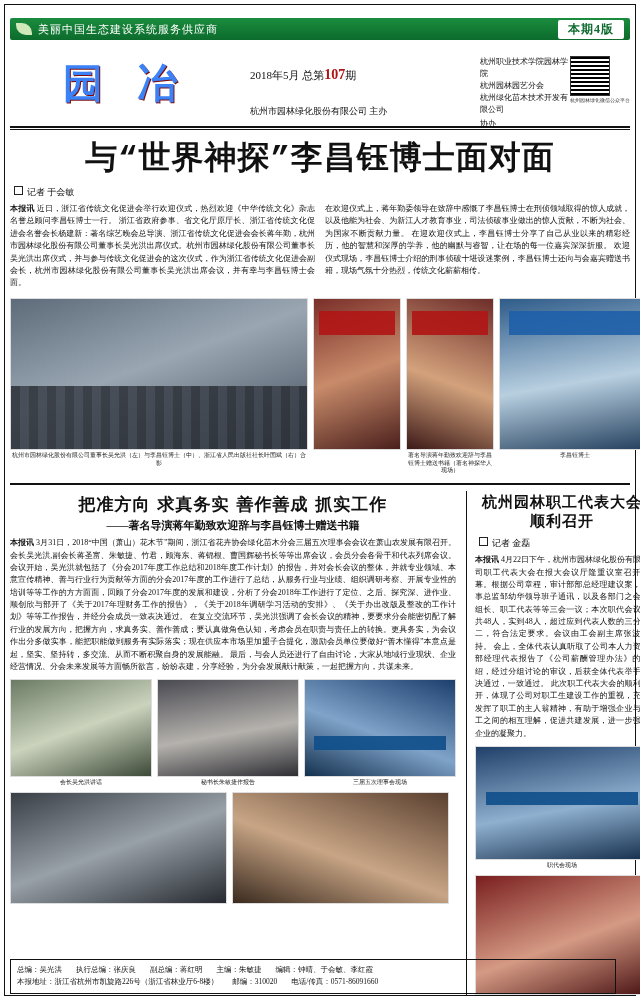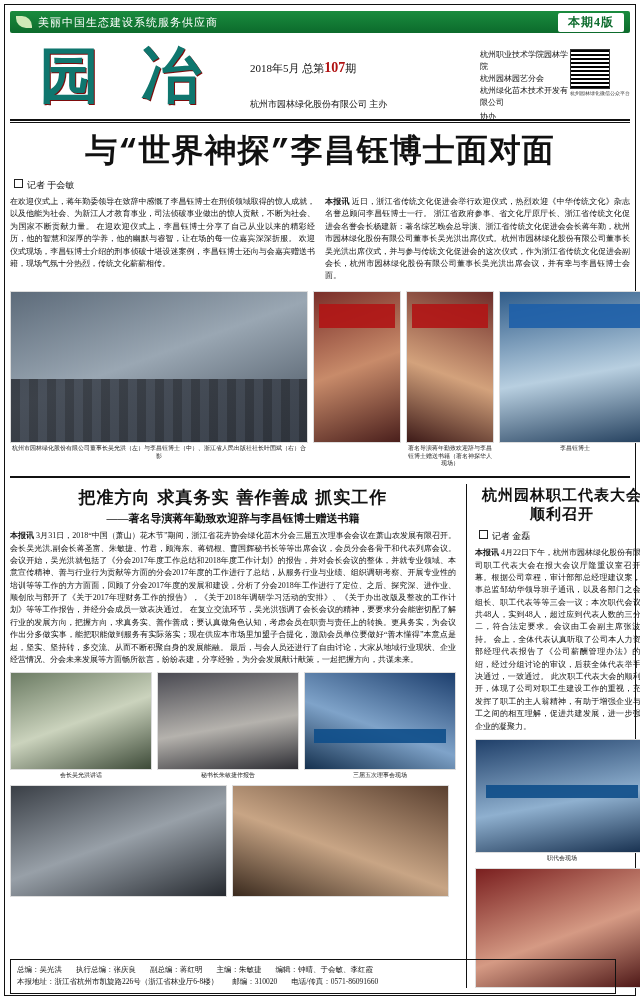--- a/index.html
+++ b/index.html
@@ -3,21 +3,21 @@
 <meta charset="utf-8">
 <style>
   html,body{margin:0;padding:0;}
   body{
     width:640px;height:1000px;
     background:#ffffff;
     font-family:"Liberation Serif", serif;
     color:#111;
     overflow:hidden;
   }
-  .page{position:relative;width:640px;height:1000px;box-sizing:border-box;padding:11px 10px;}
+  .page{position:relative;width:640px;height:1000px;box-sizing:border-box;padding:18px 10px;}
 
   
   .topbar{
     display:flex;align-items:center;justify-content:space-between;
     height:22px;
     background:#0f7a33;
     background:linear-gradient(#1a8c3e,#0c6b2c);
     border-radius:2px;
     padding:0 6px;
     color:#fff;
@@ -28,23 +28,23 @@
   }
   .issue-tag{
     background:#ffffff;color:#0c6b2c;font-weight:bold;font-size:12px;
     padding:1px 10px;border-radius:2px;letter-spacing:1px;
   }
 
   .masthead{display:flex;align-items:flex-start;gap:10px;margin-top:6px;height:78px;}
   .logo{
     width:230px;height:74px;
     display:flex;align-items:center;justify-content:center;
-    color:#0f766e;
+    color:#3b82f6;
     font-family:"DejaVu Serif", serif;
-    font-weight:bold;font-size:60px;letter-spacing:10px;
+    font-weight:bold;font-size:40px;letter-spacing:10px;
     text-shadow:1px 1px 0 #7d0b0b;
   }
   .mast-mid{flex:1;padding-top:18px;font-size:10px;line-height:1.6;}
   .mast-mid .line1{font-size:11px;margin-bottom:4px;}
   .mast-mid .line1 b{font-size:14px;color:#b11212;}
   .mast-mid .line2{font-size:12px;}
   .mast-right{width:150px;padding-top:10px;font-size:8px;line-height:1.5;display:flex;gap:1px;}
   .mast-right .txt{flex:1;}
   .qr{
     width:38px;height:38px;background:
@@ -163,31 +163,31 @@
   <div class="mast-rule"></div>
   <div class="mast-rule2"></div>
 
   <div class="headline">与“世界神探”李昌钰博士面对面</div>
   <div class="byline">
     <span class="box"></span><span>记者 于会敏</span>
   </div>
 
   <div class="cols3">
     <div class="col">
-      <span>在欢迎仪式上，蒋年勤委领导在致辞中感慨了李昌钰博士在刑侦领域取得的惊人成就，以及他能为社会、为新江人才教育事业，司法侦破事业做出的惊人贡献，不断为社会、为国家不断贡献力量。
-
-在迎欢迎仪式上，李昌钰博士分享了自己从业以来的精彩经历，他的智慧和深厚的学养，他的幽默与睿智，让在场的每一位嘉宾深深折服。
-
-欢迎仪式现场，李昌钰博士介绍的刑事侦破十堪设迷案例，李昌钰博士还向与会嘉宾赠送书籍，现场气氛十分热烈，传统文化薪薪相传。</span>
-    </div>
-    <div class="col">
       <span class="lead">本报讯</span>
       <span>近日，浙江省传统文化促进会举行欢迎仪式，热烈欢迎《中华传统文化》杂志名誉总顾问李昌钰博士一行。
 
 浙江省政府参事、省文化厅原厅长、浙江省传统文化促进会名誉会长杨建新：著名综艺晚会总导演、浙江省传统文化促进会会长蒋年勤，杭州市园林绿化股份有限公司董事长吴光洪出席仪式。杭州市园林绿化股份有限公司董事长吴光洪出席仪式，并与参与传统文化促进会的这次仪式，作为浙江省传统文化促进会副会长，杭州市园林绿化股份有限公司董事长吴光洪出席会议，并有幸与李昌钰博士会面。</span>
+    </div>
+    <div class="col">
+      <span>在欢迎仪式上，蒋年勤委领导在致辞中感慨了李昌钰博士在刑侦领域取得的惊人成就，以及他能为社会、为新江人才教育事业，司法侦破事业做出的惊人贡献，不断为社会、为国家不断贡献力量。
+
+在迎欢迎仪式上，李昌钰博士分享了自己从业以来的精彩经历，他的智慧和深厚的学养，他的幽默与睿智，让在场的每一位嘉宾深深折服。
+
+欢迎仪式现场，李昌钰博士介绍的刑事侦破十堪设迷案例，李昌钰博士还向与会嘉宾赠送书籍，现场气氛十分热烈，传统文化薪薪相传。</span>
     </div>
   </div>
 
   <div class="photos">
     <div>
       <div class="ph p1">
         <div class="crowd"></div>
       </div>
       <div class="cap">杭州市园林绿化股份有限公司董事长吴光洪（左）与李昌钰博士（中）、浙江省人民出版社社长叶国斌（右）合影</div>
     </div>

